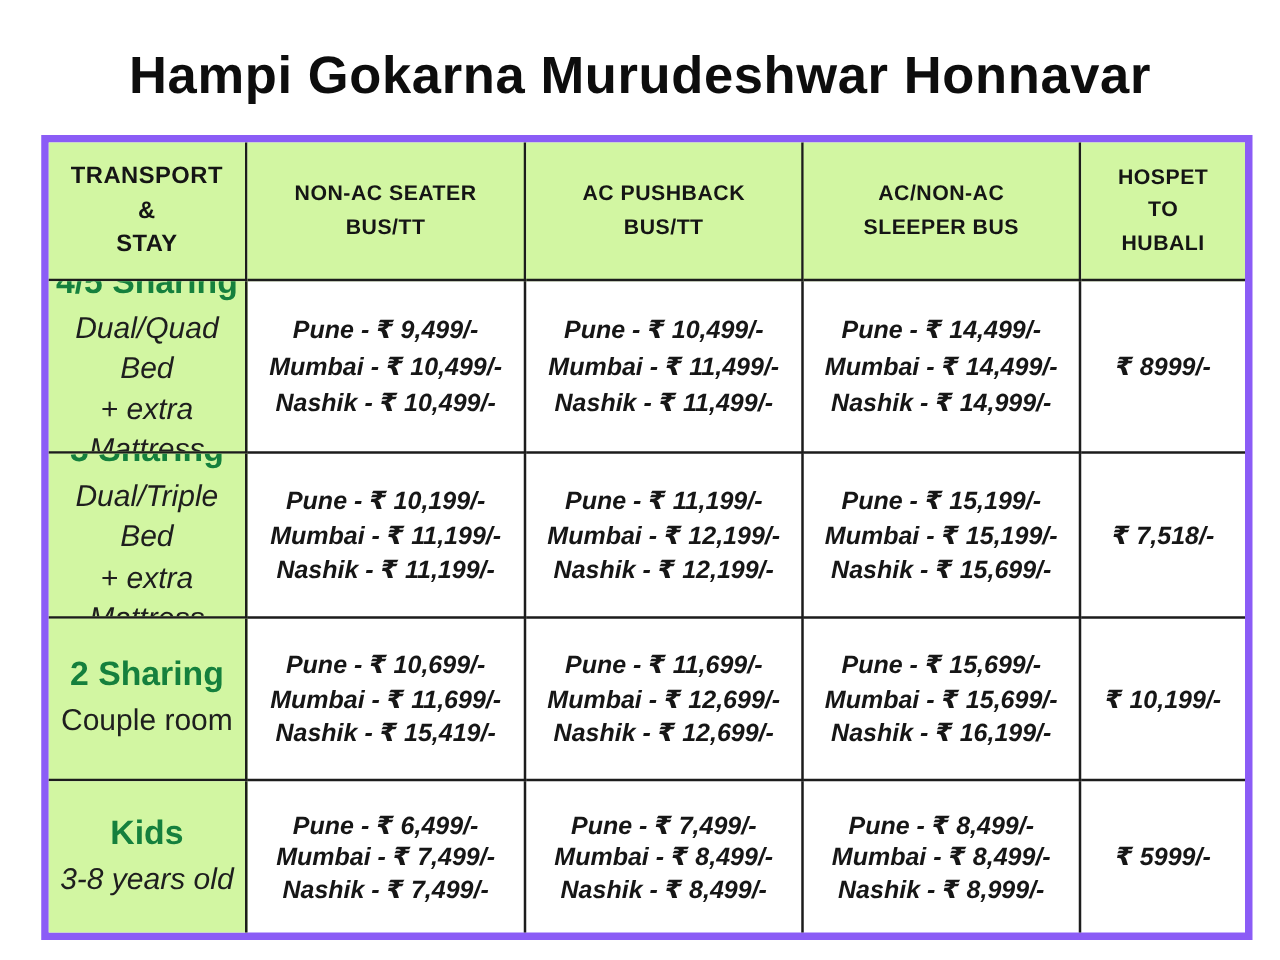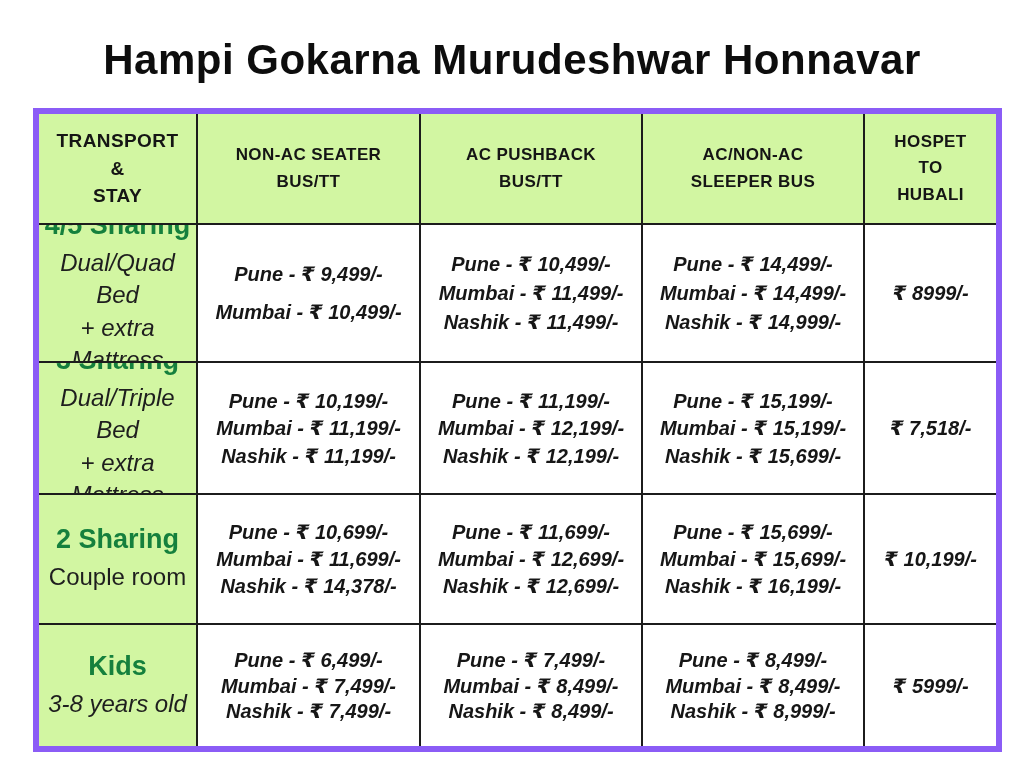--- a/index.html
+++ b/index.html
@@ -126,20 +126,21 @@
     <div class="cell green cat">
       <div class="cat-title">4/5 Sharing</div>
       <div class="cat-sub italic">
         <div>Dual/Quad Bed</div>
         <div>+ extra Mattress</div>
       </div>
     </div>
     <div class="cell price">
       <div class="pline">Pune - ₹ 9,499/-</div>
       <div class="pline">Mumbai - ₹ 10,499/-</div>
+      <div class="pline">Nashik - ₹ 10,499/-</div>
     </div>
     <div class="cell price">
       <div class="pline">Pune - ₹ 10,499/-</div>
       <div class="pline">Mumbai - ₹ 11,499/-</div>
       <div class="pline">Nashik - ₹ 11,499/-</div>
     </div>
     <div class="cell price">
       <div class="pline">Pune - ₹ 14,499/-</div>
       <div class="pline">Mumbai - ₹ 14,499/-</div>
       <div class="pline">Nashik - ₹ 14,999/-</div>
@@ -176,21 +177,21 @@
 
     <div class="cell green cat">
       <div class="cat-title">2 Sharing</div>
       <div class="cat-sub">
         <div>Couple room</div>
       </div>
     </div>
     <div class="cell price">
       <div class="pline">Pune - ₹ 10,699/-</div>
       <div class="pline">Mumbai - ₹ 11,699/-</div>
-      <div class="pline">Nashik - ₹ 14,378/-</div>
+      <div class="pline">Nashik - ₹ 15,419/-</div>
     </div>
     <div class="cell price">
       <div class="pline">Pune - ₹ 11,699/-</div>
       <div class="pline">Mumbai - ₹ 12,699/-</div>
       <div class="pline">Nashik - ₹ 12,699/-</div>
     </div>
     <div class="cell price">
       <div class="pline">Pune - ₹ 15,699/-</div>
       <div class="pline">Mumbai - ₹ 15,699/-</div>
       <div class="pline">Nashik - ₹ 16,199/-</div>

